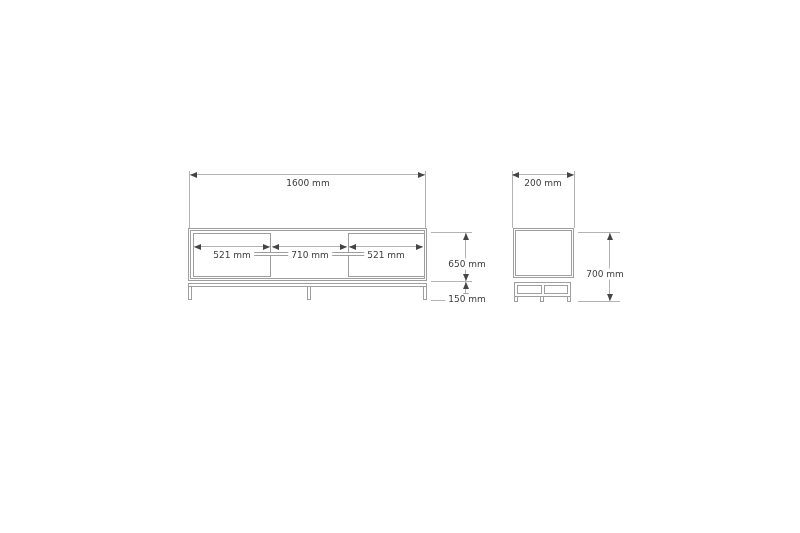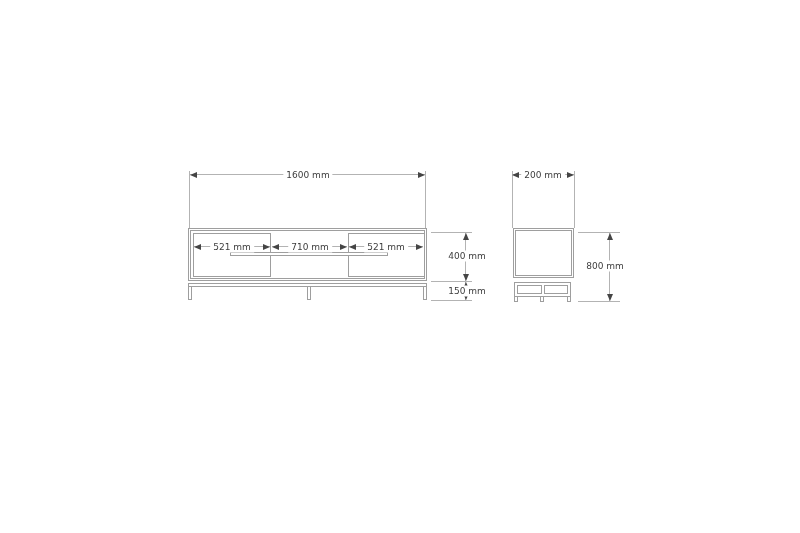--- a/index.html
+++ b/index.html
@@ -19,21 +19,21 @@
   .hl{height:1px;background:var(--dimline);}
   .vl{width:1px;background:var(--dimline);}
   .arr{width:0;height:0;}
   .arr.l{border-top:3px solid transparent;border-bottom:3px solid transparent;border-right:7px solid var(--arrow);}
   .arr.r{border-top:3px solid transparent;border-bottom:3px solid transparent;border-left:7px solid var(--arrow);}
   .arr.u{border-left:3px solid transparent;border-right:3px solid transparent;border-bottom:7px solid var(--arrow);}
   .arr.d{border-left:3px solid transparent;border-right:3px solid transparent;border-top:7px solid var(--arrow);}
   .lbl{
     position:absolute;transform:translate(-50%,-50%);
     background:var(--bg);padding:0 3px;
-    font-size:9px;line-height:11px;color:var(--txt);white-space:nowrap;
+    font-size:9px;line-height:11px;color:var(--txt);white-space:nowrap;margin-top:8px;
   }
 </style>
 </head>
 <body>
 
 <div id="canvas">
 
   <div>
 
     <div class="abs rect" style="left:188px;top:228px;width:239px;height:53px;"></div>
@@ -69,21 +69,21 @@
     <div class="abs hl" style="left:349px;top:246px;width:74px;"></div>
     <div class="abs arr l" style="left:349px;top:244px;"></div>
     <div class="abs arr r" style="left:416px;top:244px;"></div>
     <span class="lbl" style="left:386px;top:247px;">521 mm</span>
 
     <div class="abs hl" style="left:431px;top:232px;width:41px;"></div>
     <div class="abs hl" style="left:431px;top:281px;width:41px;"></div>
     <div class="abs vl" style="left:465px;top:233px;height:48px;"></div>
     <div class="abs arr u" style="left:463px;top:233px;"></div>
     <div class="abs arr d" style="left:463px;top:274px;"></div>
-    <span class="lbl" style="left:467px;top:256px;">400 mm</span>
+    <span class="lbl" style="left:467px;top:256px;">650 mm</span>
 
     <div class="abs hl" style="left:431px;top:300px;width:41px;"></div>
     <div class="abs vl" style="left:465px;top:282px;height:18px;"></div>
     <div class="abs arr u" style="left:463px;top:282px;"></div>
     <div class="abs arr d" style="left:463px;top:293px;"></div>
     <span class="lbl" style="left:467px;top:291px;">150 mm</span>
   </div>
 
   <div>
 
@@ -103,16 +103,16 @@
     <div class="abs hl" style="left:512px;top:174px;width:62px;"></div>
     <div class="abs arr l" style="left:512px;top:172px;"></div>
     <div class="abs arr r" style="left:567px;top:172px;"></div>
     <span class="lbl" style="left:543px;top:175px;">200 mm</span>
 
     <div class="abs hl" style="left:578px;top:232px;width:42px;"></div>
     <div class="abs hl" style="left:578px;top:301px;width:42px;"></div>
     <div class="abs vl" style="left:609px;top:233px;height:68px;"></div>
     <div class="abs arr u" style="left:607px;top:233px;"></div>
     <div class="abs arr d" style="left:607px;top:294px;"></div>
-    <span class="lbl" style="left:605px;top:266px;">800 mm</span>
+    <span class="lbl" style="left:605px;top:266px;">700 mm</span>
   </div>
 
 </div>
 
 </body></html>

